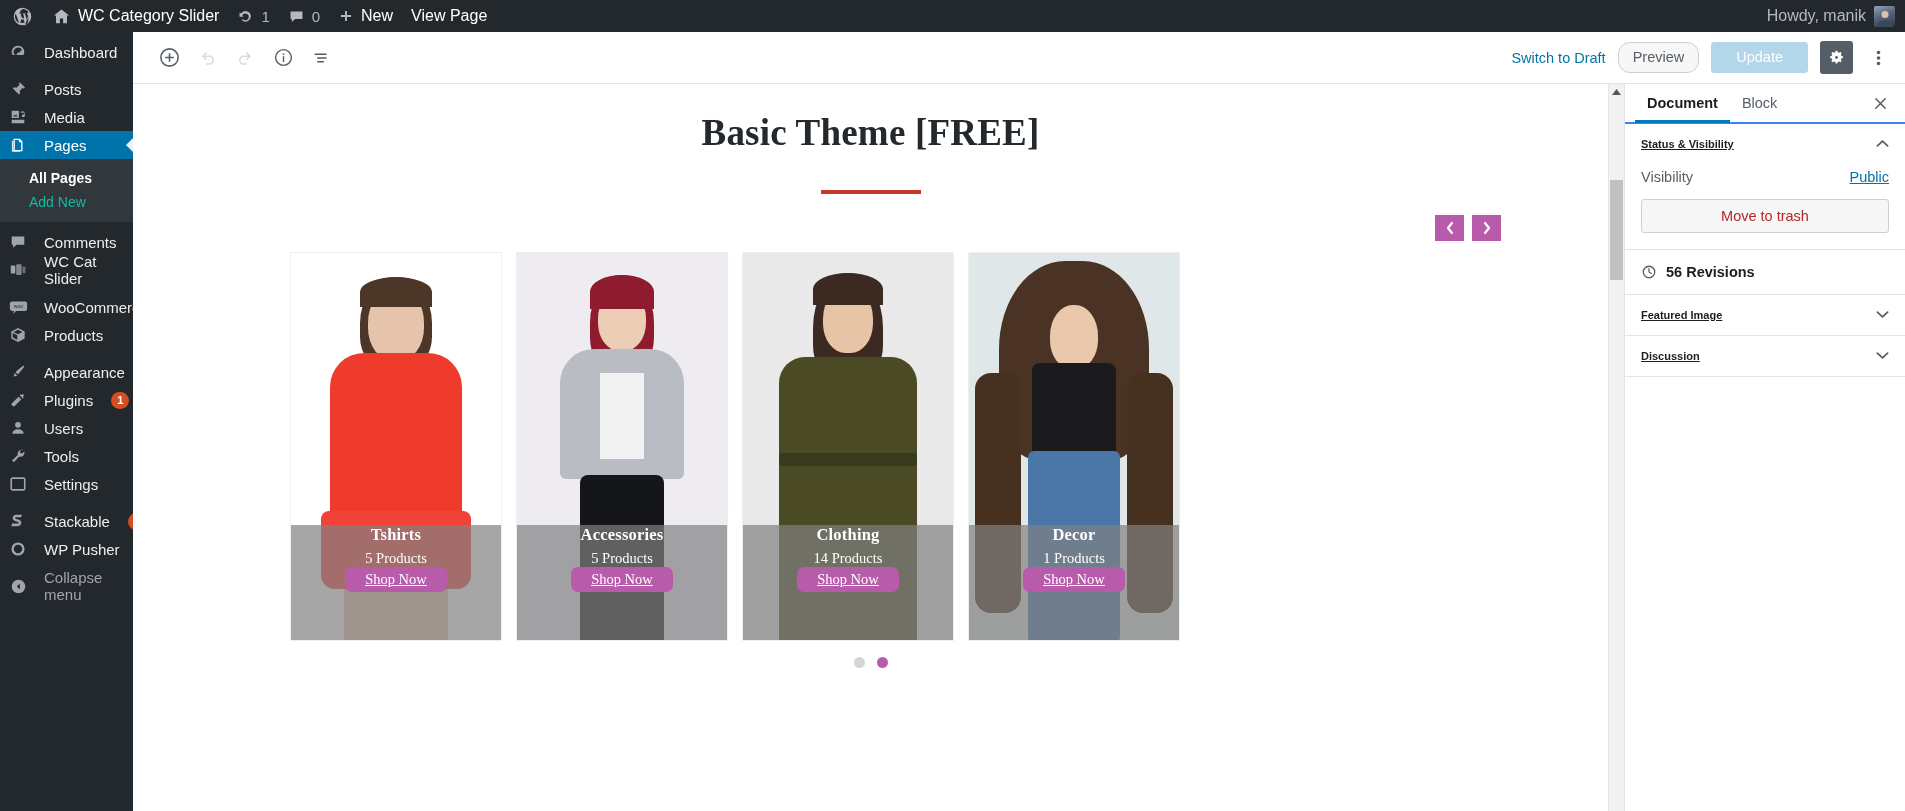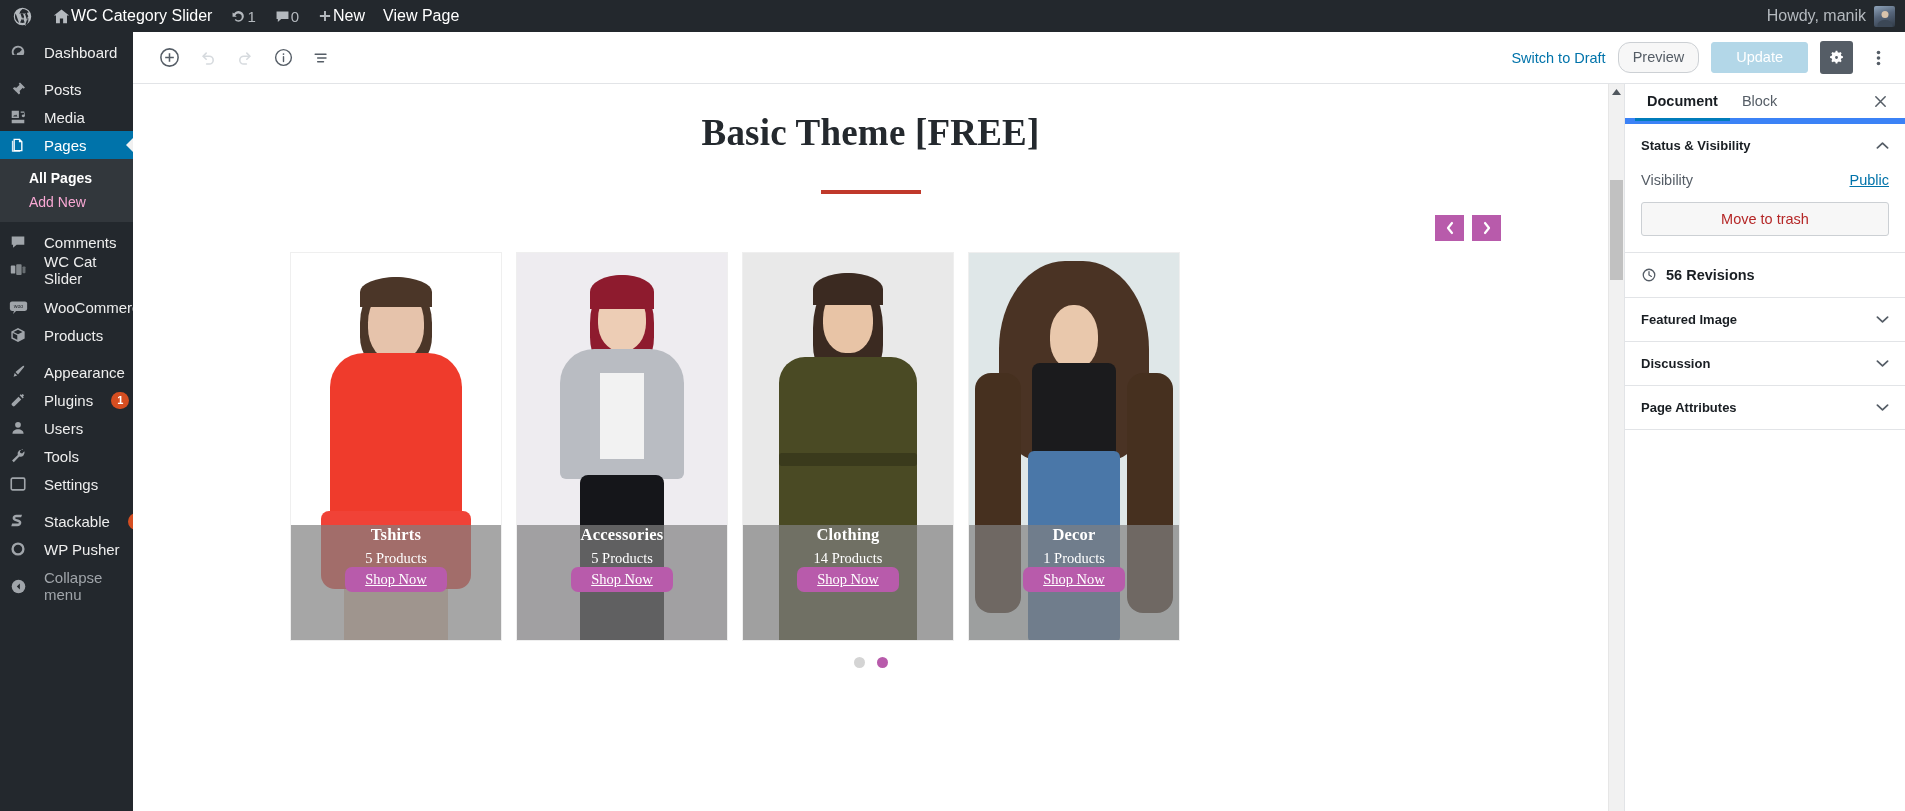--- a/index.html
+++ b/index.html
@@ -9,21 +9,21 @@
     overflow: hidden; background: #f1f1f1;
   }
 
   
   #adminbar {
     position: absolute; top: 0; left: 0; width: 1905px; height: 32px;
     background: #23282d; color: #b4b9be;
     display: flex; align-items: center; font-size: 16px;
   }
   .ab-item {
-    display: flex; align-items: center; 
+    display: flex; align-items: center; gap: 7px;
     height: 32px; padding: 0 9px; color: #b4b9be; white-space: nowrap;
   }
   .ab-item.logo { padding: 0 10px 0 12px; }
   .ab-sitename { color: #fff; font-size: 16px; }
   #adminbar .ab-right { margin-left: auto; display: flex; align-items: center; padding-right: 10px; }
   .ab-howdy { color: #b4b9be; font-size: 16px; padding-right: 8px; }
   .avatar {
     width: 21px; height: 21px; border-radius: 2px;
     background: linear-gradient(160deg,#8fa4bb 0%,#56657a 45%,#2f3946 100%);
     position: relative; overflow: hidden; flex: none;
@@ -60,21 +60,21 @@
   .menu-item.current { background: #0073aa; color: #fff; }
   .menu-item.current .mi-icon { color: #fff; }
   .menu-item.current::after {
     content: ""; position: absolute; right: -1px; top: 50%;
     margin-top: -8px; border: 8px solid transparent;
     border-right-color: #f1f1f1;
   }
   .menu-sep { height: 9px; }
   .submenu { background: #32373c; padding: 7px 0 8px 0; }
   .submenu-item {
-    padding: 4px 10px 4px 29px; font-size: 14px; color: #f9a8d4;
+    padding: 4px 10px 4px 29px; font-size: 14px; color: #14b8a6;
   }
   .submenu-item.current { color: #fff; font-weight: bold; }
   .badge {
     background: #d54e21; color: #fff; font-size: 11px; font-weight: bold;
     border-radius: 10px; padding: 1px 6px; line-height: 15px;
     display: inline-block; margin-left: 2px;
   }
   .collapse-item { color: #a0a5aa; }
   .collapse-item .mi-icon { color: #a0a5aa; }
 
@@ -200,38 +200,38 @@
   }
 
   
   #settings-sidebar {
     position: absolute; top: 84px; left: 1624px;
     width: 281px; height: 727px; background: #fff;
     border-left: 1px solid #e2e4e7; font-size: 14.5px; color: #191e23;
   }
   .tabs {
     display: flex; align-items: center; height: 40px;
-    border-bottom: 6px solid #3b82f6; padding: 0 10px;
+    border-bottom: 2px solid #3b82f6; padding: 0 10px;
   }
   .tab {
     height: 39px; line-height: 39px; padding: 0 12px;
     color: #555d66; font-size: 14.5px;
   }
   .tab.active {
     color: #191e23; font-weight: 600;
     box-shadow: inset 0 -3px 0 #007cba;
   }
   .tab-close {
     margin-left: auto; width: 30px; height: 30px; color: #555d66;
     display: flex; align-items: center; justify-content: center; font-size: 17px;
   }
   .panel { border-bottom: 1px solid #e2e4e7; }
   .panel-head {
     display: flex; align-items: center; justify-content: space-between;
-    padding: 14px 16px; font-weight: 600; font-size: 13px; color: #191e23;
+    padding: 14px 16px; font-weight: 600; font-size: 11px; color: #191e23; text-decoration: underline;
   }
   .chev { color: #555d66; font-size: 11px; }
   .panel-body { padding: 0 16px 16px 16px; }
   .row {
     display: flex; align-items: center; justify-content: space-between;
     padding: 5px 0 11px 0;
   }
   .row-label { color: #555d66; font-size: 14.5px; }
   .row-value { color: #0073aa; text-decoration: underline; font-size: 14.5px; }
   .trash-btn {
@@ -687,24 +687,14 @@
     <div class="panel-head">
       <span>Discussion</span>
       <span class="chev">
         <svg width="13" height="9" viewBox="0 0 14 9" fill="none" stroke="currentColor" stroke-width="1.9" stroke-linecap="round" stroke-linejoin="round">
             <path d="M1.5 2L7 7l5.5-5"></path>
           </svg>
       </span>
     </div>
   </div>
 
-  <div class="panel">
-    <div class="panel-head">
-      <span>Page Attributes</span>
-      <span class="chev">
-        <svg width="13" height="9" viewBox="0 0 14 9" fill="none" stroke="currentColor" stroke-width="1.9" stroke-linecap="round" stroke-linejoin="round">
-            <path d="M1.5 2L7 7l5.5-5"></path>
-          </svg>
-      </span>
-    </div>
-  </div>
 
 </div>
 
 </body></html>

